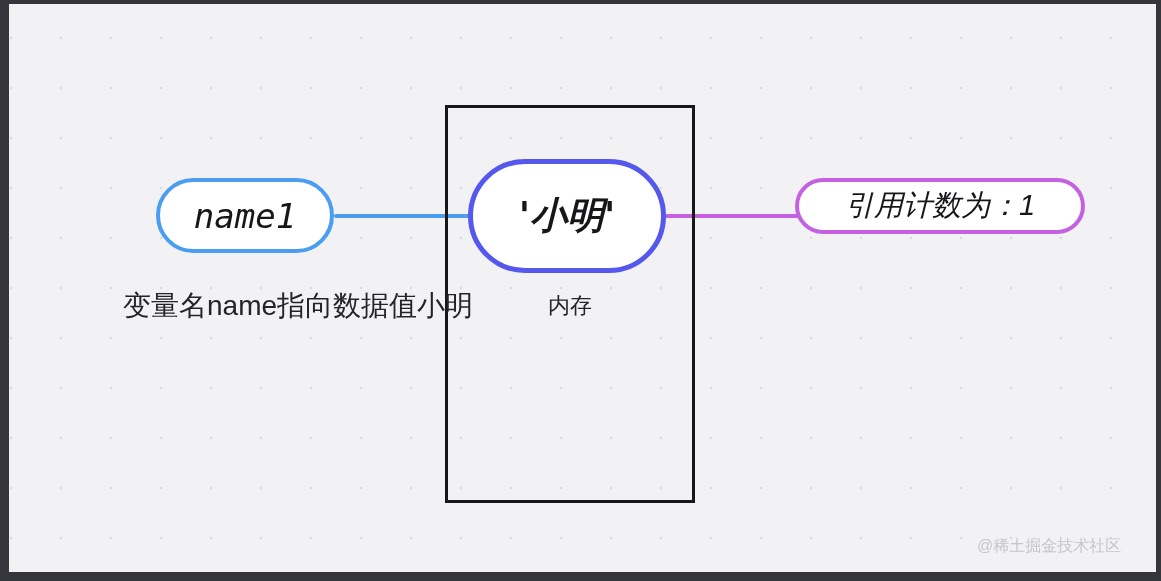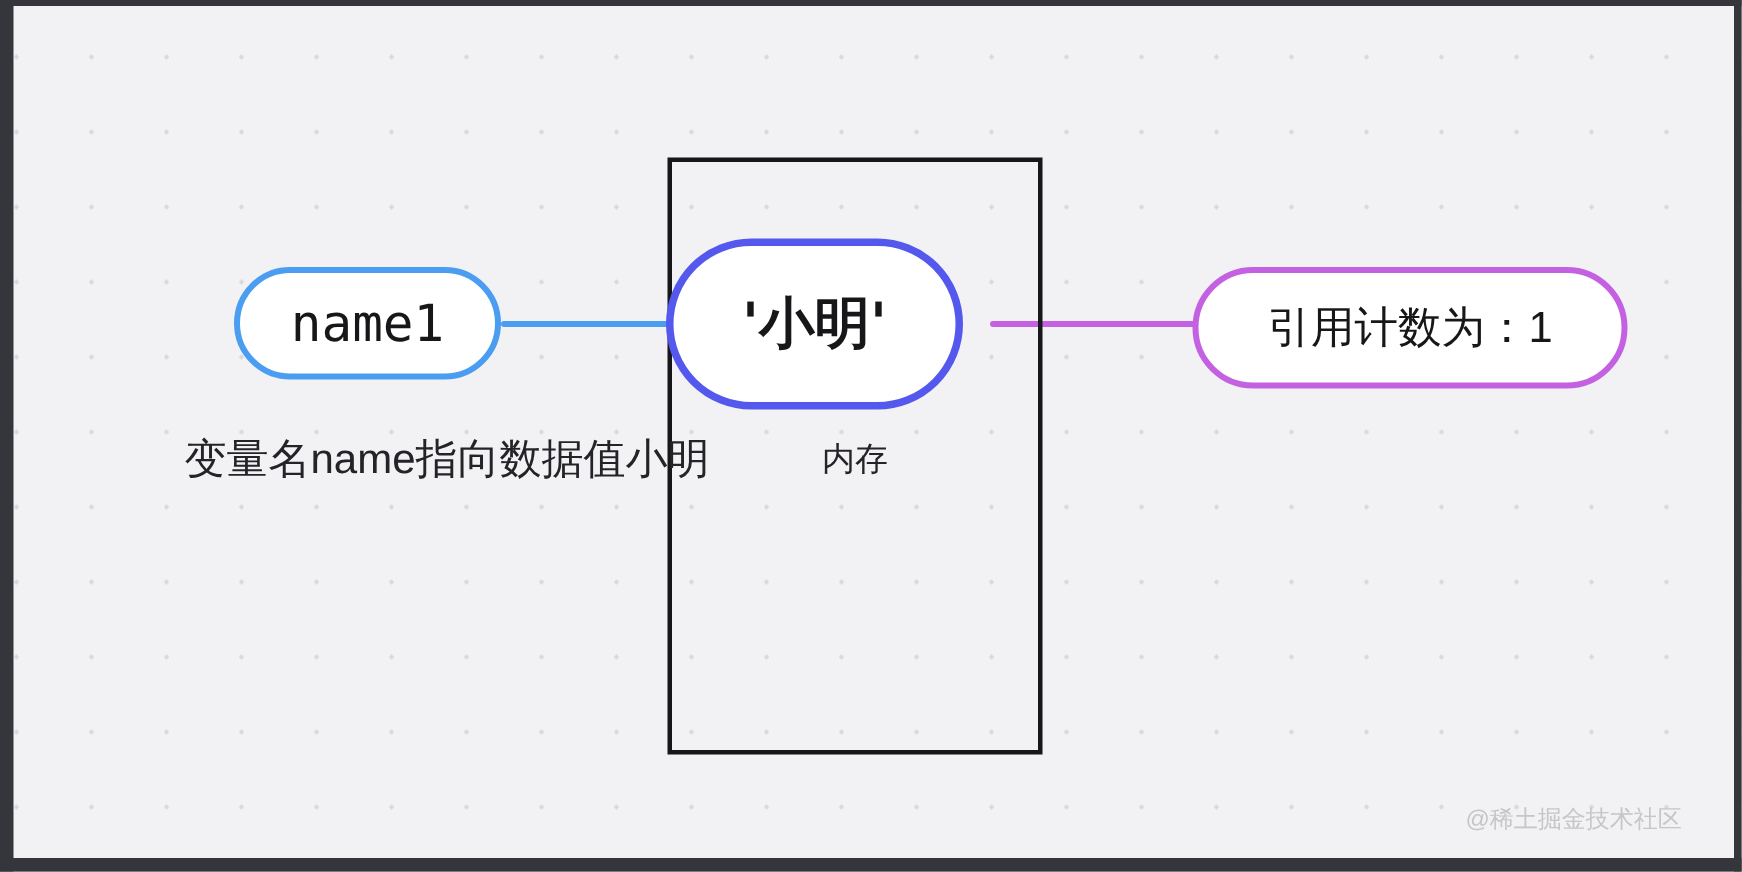--- a/index.html
+++ b/index.html
@@ -44,39 +44,40 @@
 
   .pill {
     position: absolute;
     background: #ffffff;
     border-radius: 999px;
     display: flex;
     align-items: center;
     justify-content: center;
     z-index: 4;
     color: #17171a;
+    font-style: italic;
   }
   .pill.variable {
     left: 156px; top: 178px;
     width: 178px; height: 75px;
     border: 4px solid #4a9df0;
     font-family: "DejaVu Sans Mono", "Liberation Mono", monospace;
     font-size: 34px;
   }
   .pill.value {
-    left: 444px; top: 159px;
+    left: 468px; top: 159px;
     width: 198px; height: 114px;
     border: 5px solid #5558ec;
     font-size: 37px;
     font-weight: 700;
     font-family: "DejaVu Sans", "Liberation Sans", sans-serif;
   }
   .pill.refcount {
     left: 795px; top: 178px;
-    width: 290px; height: 81px;
+    width: 290px; height: 56px;
     border: 4px solid #c461e3;
     font-size: 29px;
   }
 
   .caption {
     position: absolute;
     color: #242428;
     z-index: 5;
     white-space: nowrap;
   }

